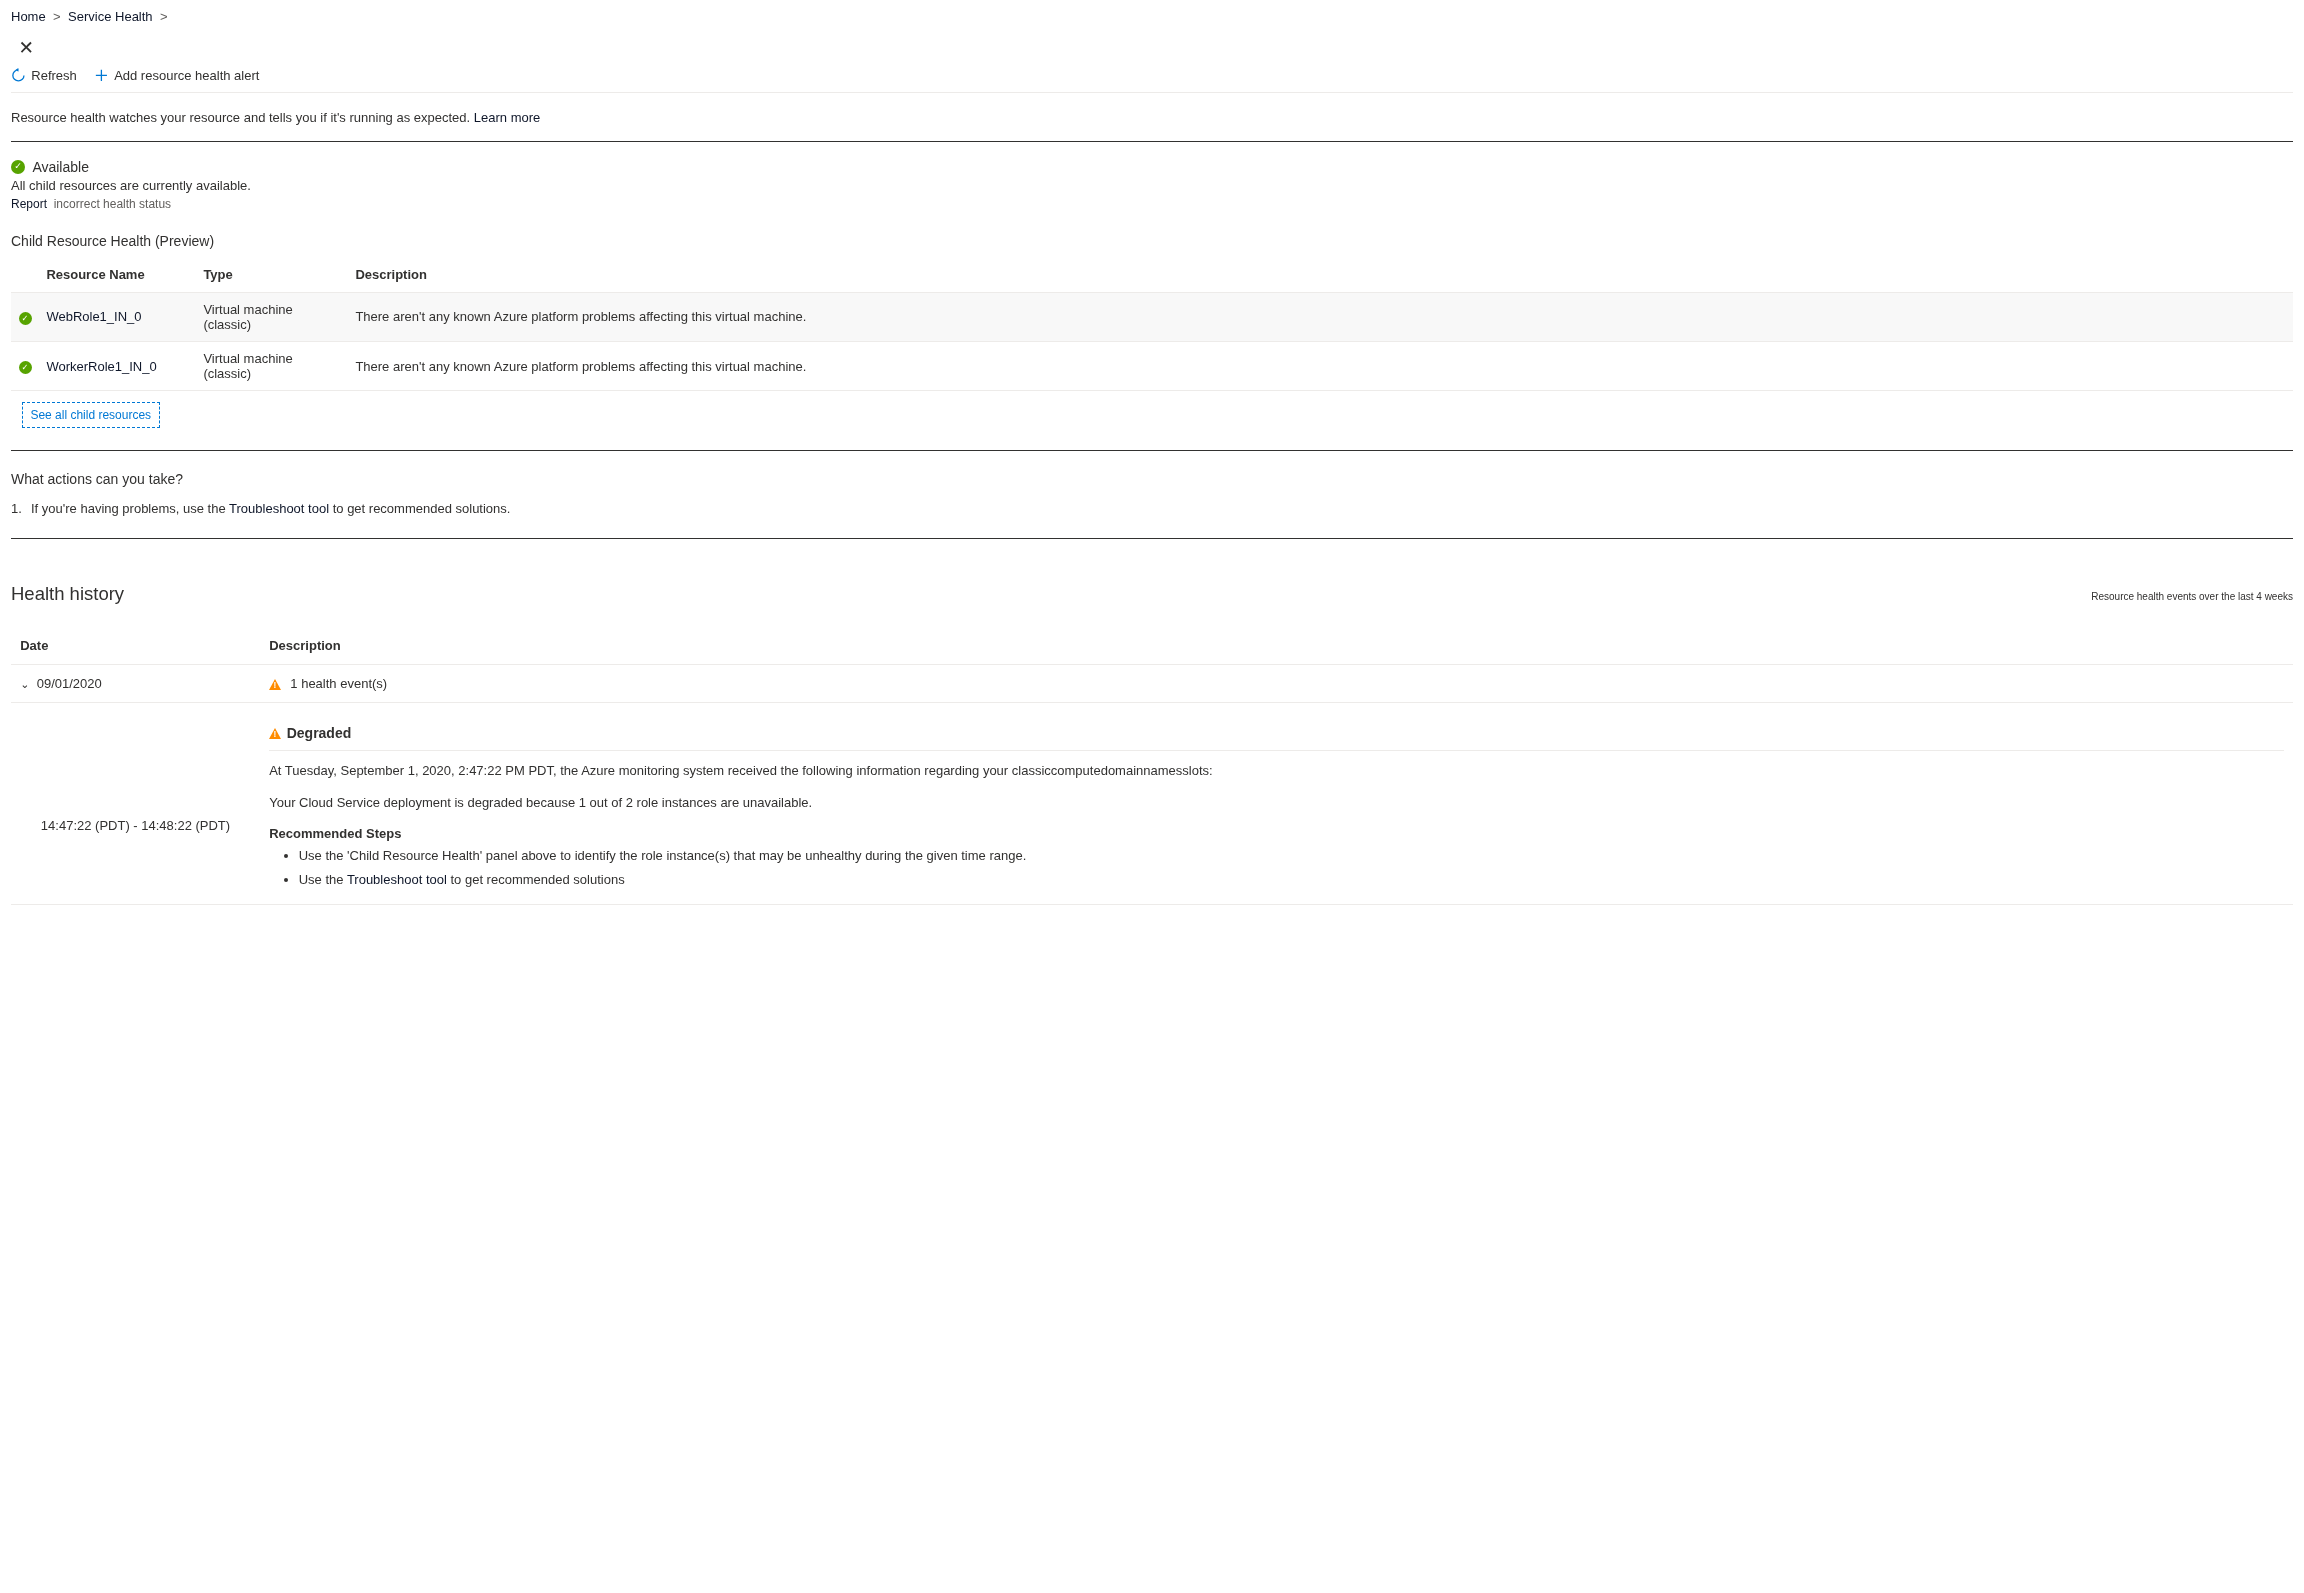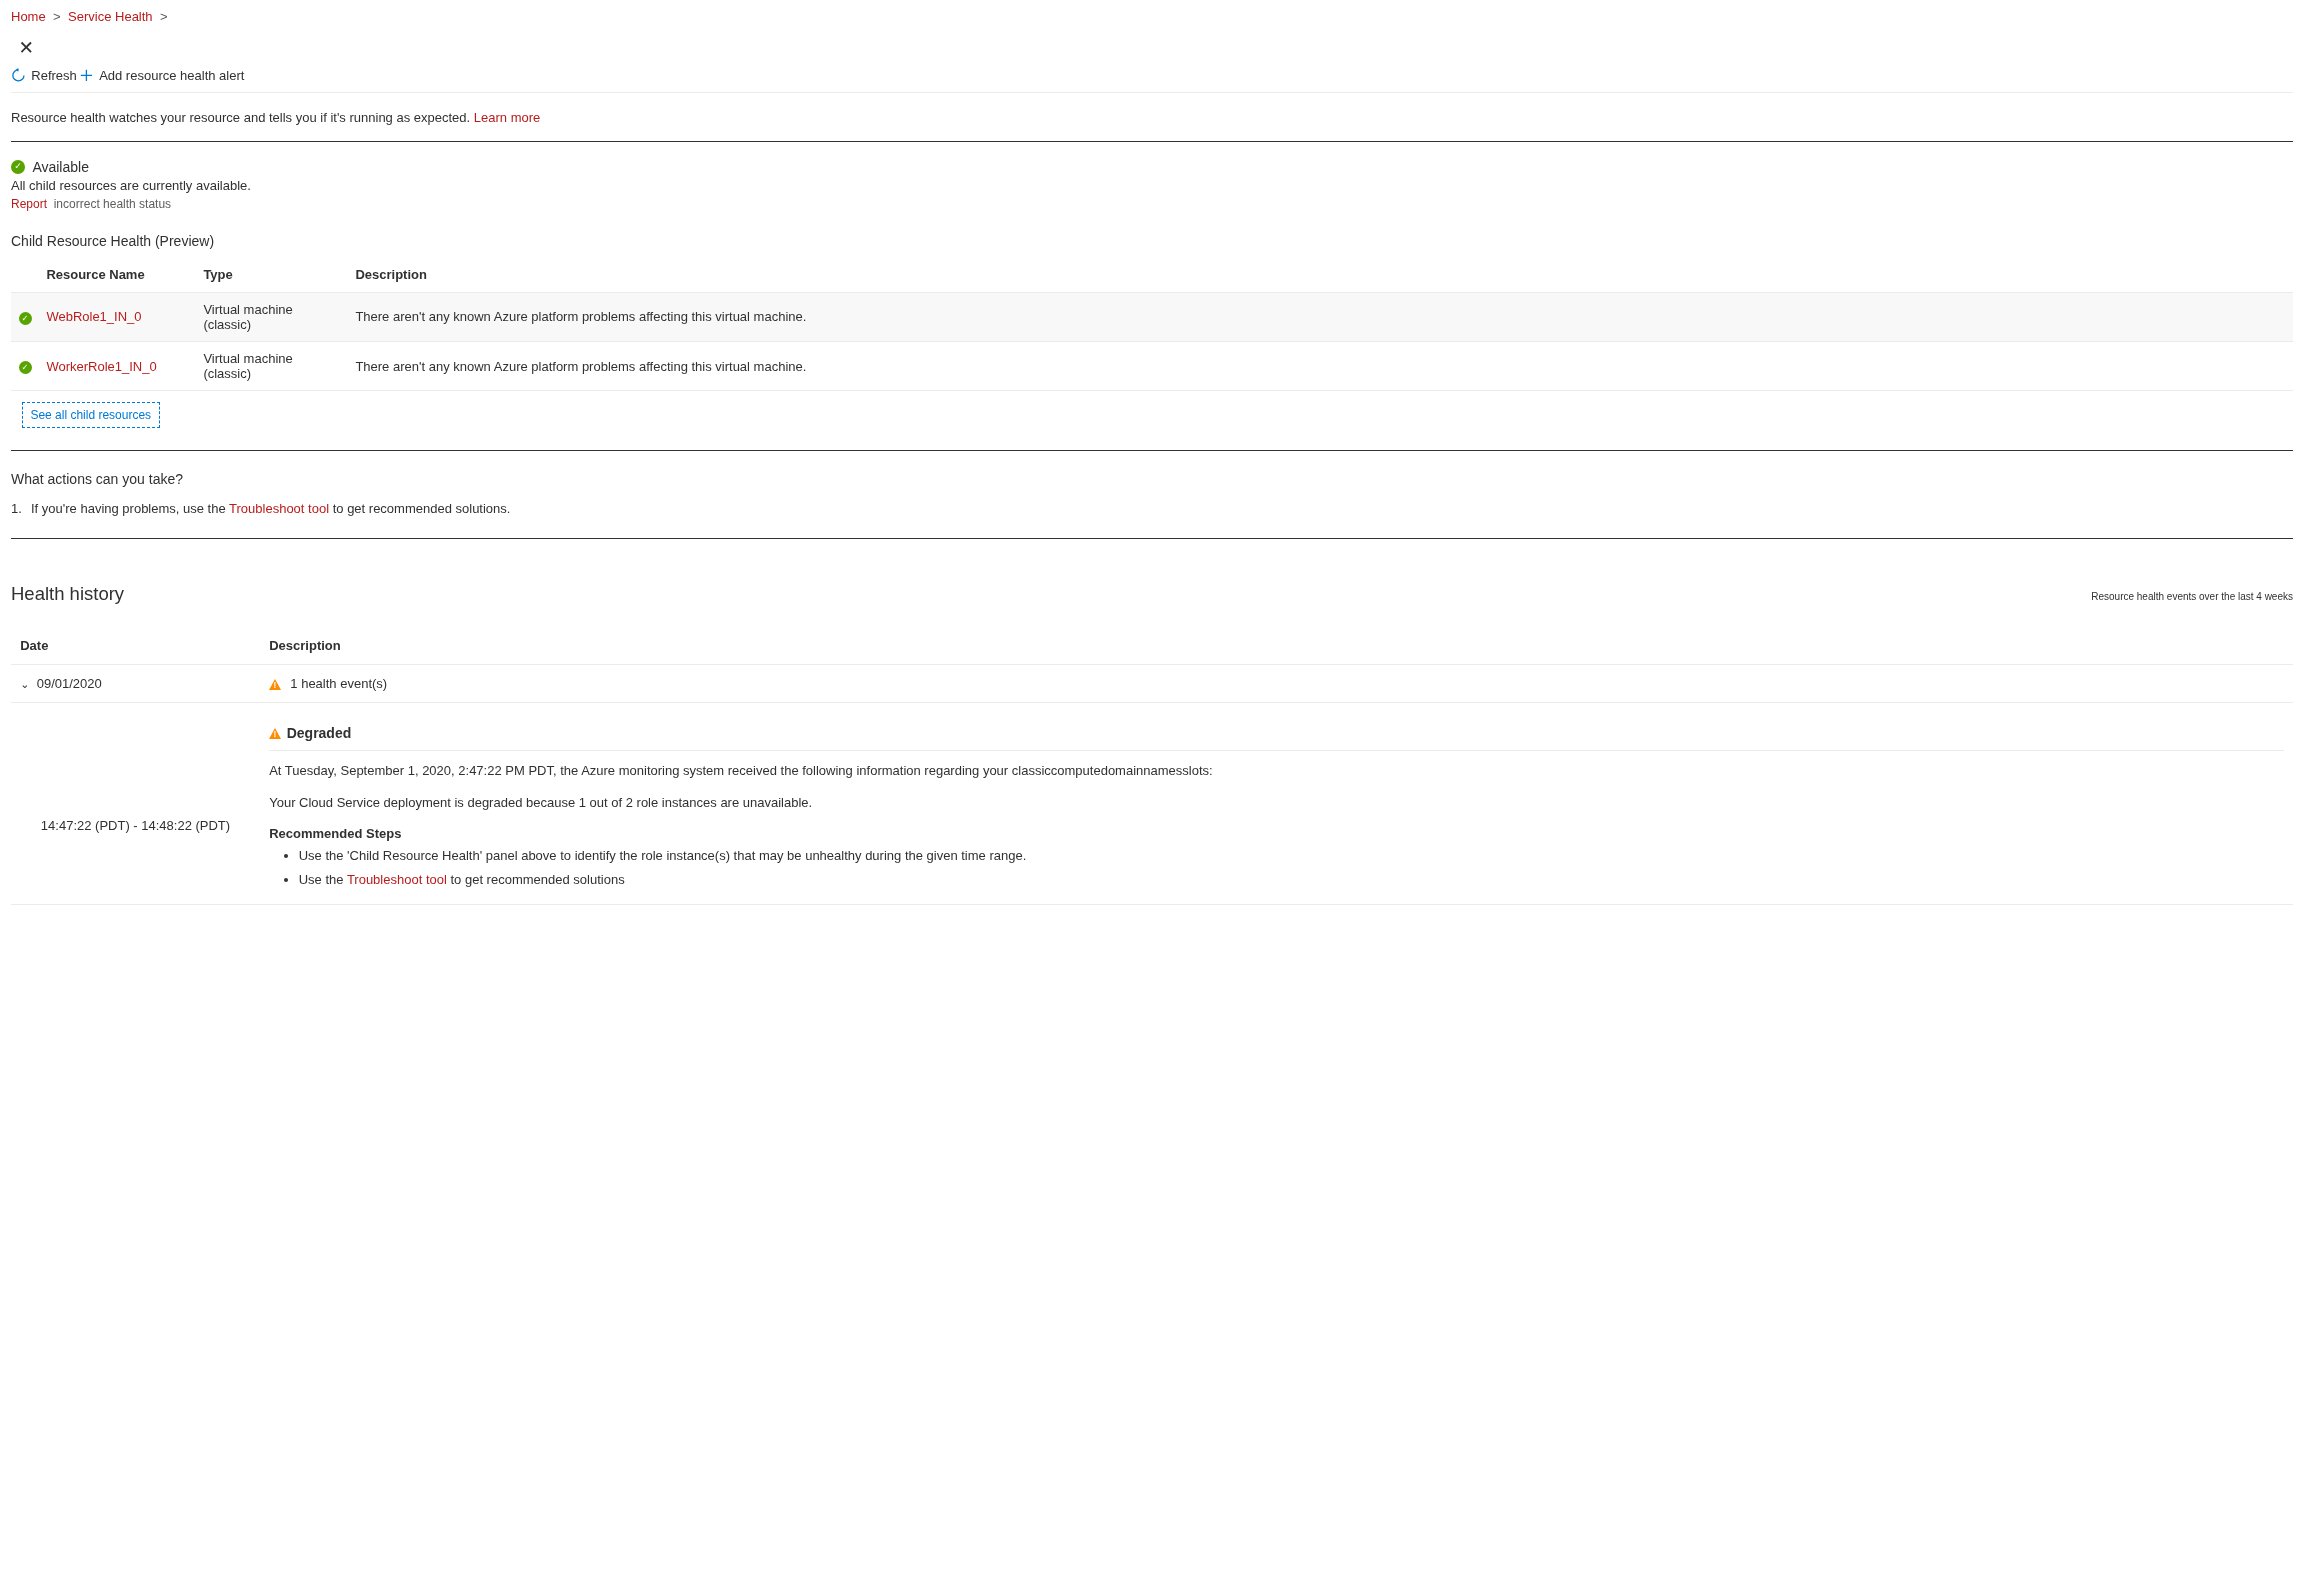--- a/index.html
+++ b/index.html
@@ -3,31 +3,31 @@
   <meta charset="utf-8">
   <style>
     * { box-sizing: border-box; margin: 0; padding: 0; }
     body {
       font-family: "Segoe UI", -apple-system, BlinkMacSystemFont, sans-serif;
       font-size: 13px;
       color: #323130;
       background: #ffffff;
       padding: 9.2px 11px;
     }
-    a { color: #b91c1c; text-decoration: none; cursor: pointer; }
+    a { color: #0f172a; text-decoration: none; cursor: pointer; }
     
     .breadcrumb { display: flex; gap: 7.4px; align-items: center; font-size: 13px; margin-bottom: 9.2px; }
     .breadcrumb .sep { color: #605e5c; }
     
     .title-row { display: flex; justify-content: space-between; align-items: flex-start; }
     h1.page-title { font-size: 26px; font-weight: 600; color: #323130; margin-bottom: 1.8px; }
     .subtitle { font-size: 12px; color: #605e5c; margin-bottom: 16.6px; }
     .close-btn { font-size: 18.5px; color: #323130; cursor: pointer; padding: 3.7px 7.4px; font-weight: 300; }
     
-    .toolbar { display: flex; gap: 2px; padding: 5.5px 0 9.2px 0; border-bottom: 0.9px solid #edebe9; margin-bottom: 16.6px; align-items: center; }
+    .toolbar { display: flex; gap: 17px; padding: 5.5px 0 9.2px 0; border-bottom: 0.9px solid #edebe9; margin-bottom: 16.6px; align-items: center; }
     .toolbar-item { display: flex; align-items: center; gap: 5.5px; cursor: pointer; color: #323130; font-size: 13px; }
     .toolbar-item .ticon { color: #0078d4; display: inline-flex; align-items: center; }
     
     .intro-line { font-size: 13px; color: #323130; padding-bottom: 16px; border-bottom: 1.8px solid #323130; margin-bottom: 16.6px; }
     
     .status-row { display: flex; align-items: center; gap: 7.4px; font-size: 14px; margin-bottom: 3.7px; }
     .check-circle {
       width: 14px; height: 14px; border-radius: 50%; background: #57a300;
       display: inline-flex; align-items: center; justify-content: center;
       color: #fff; font-size: 9.2px; line-height: 1;

